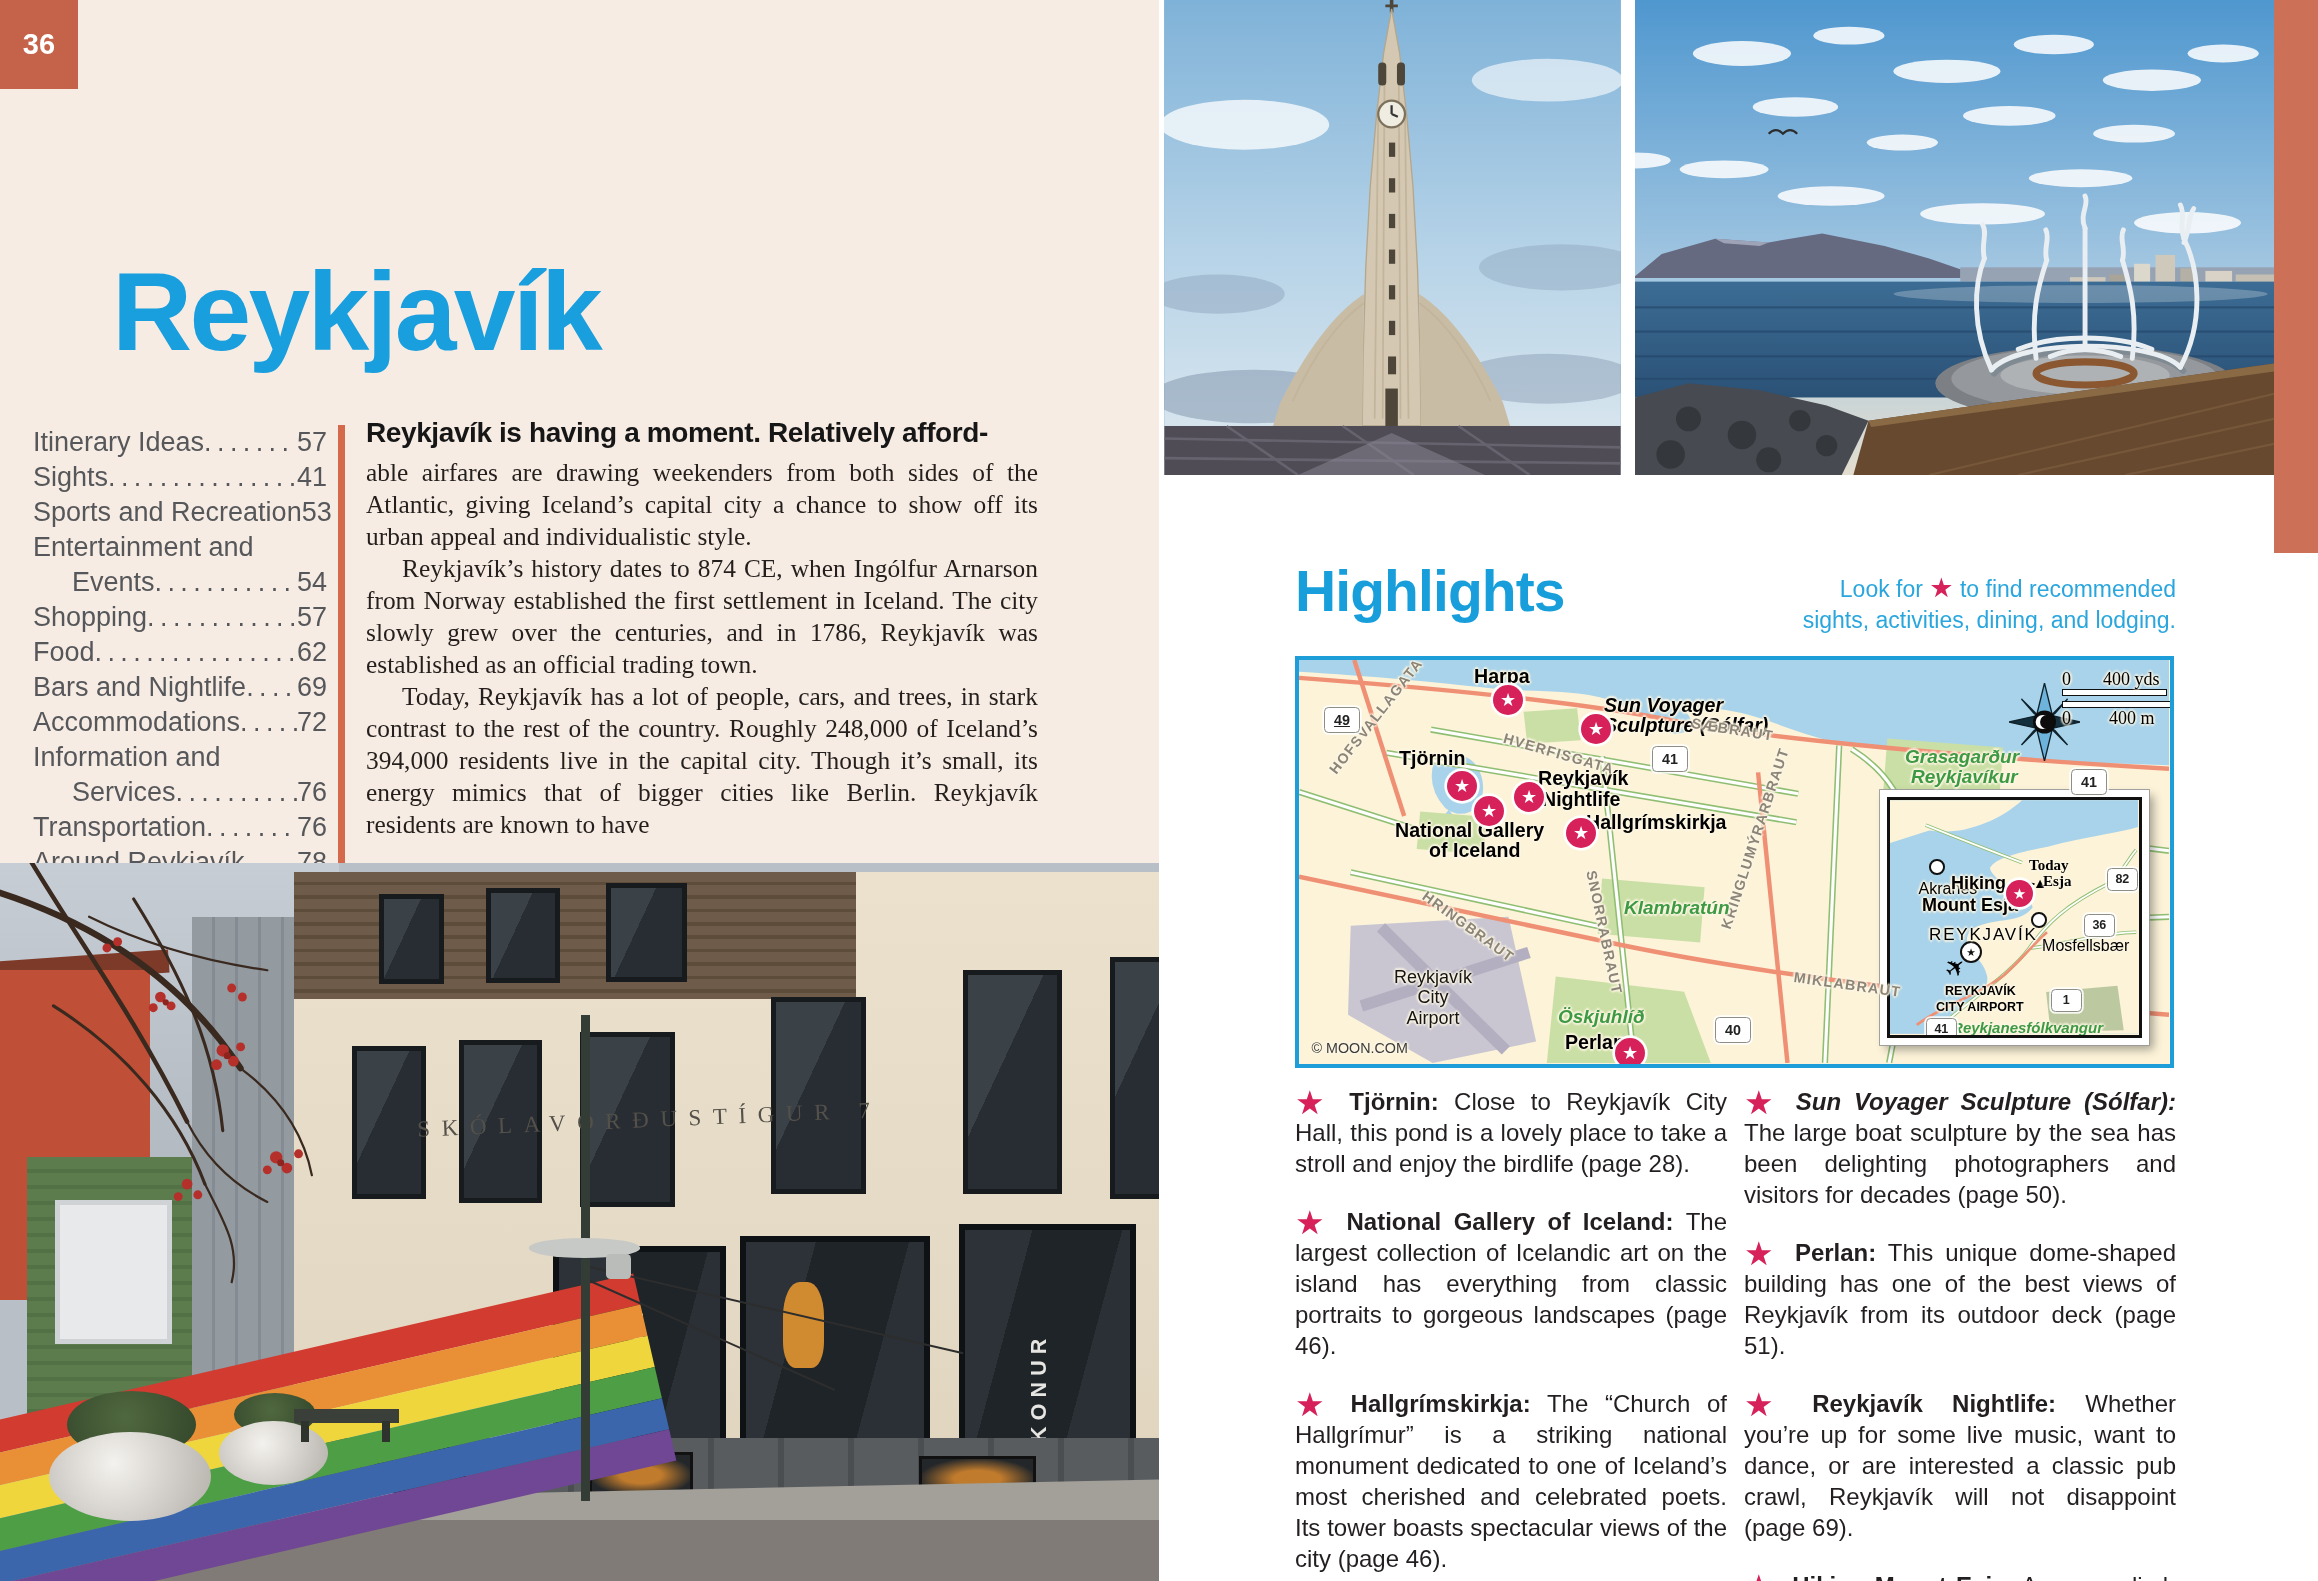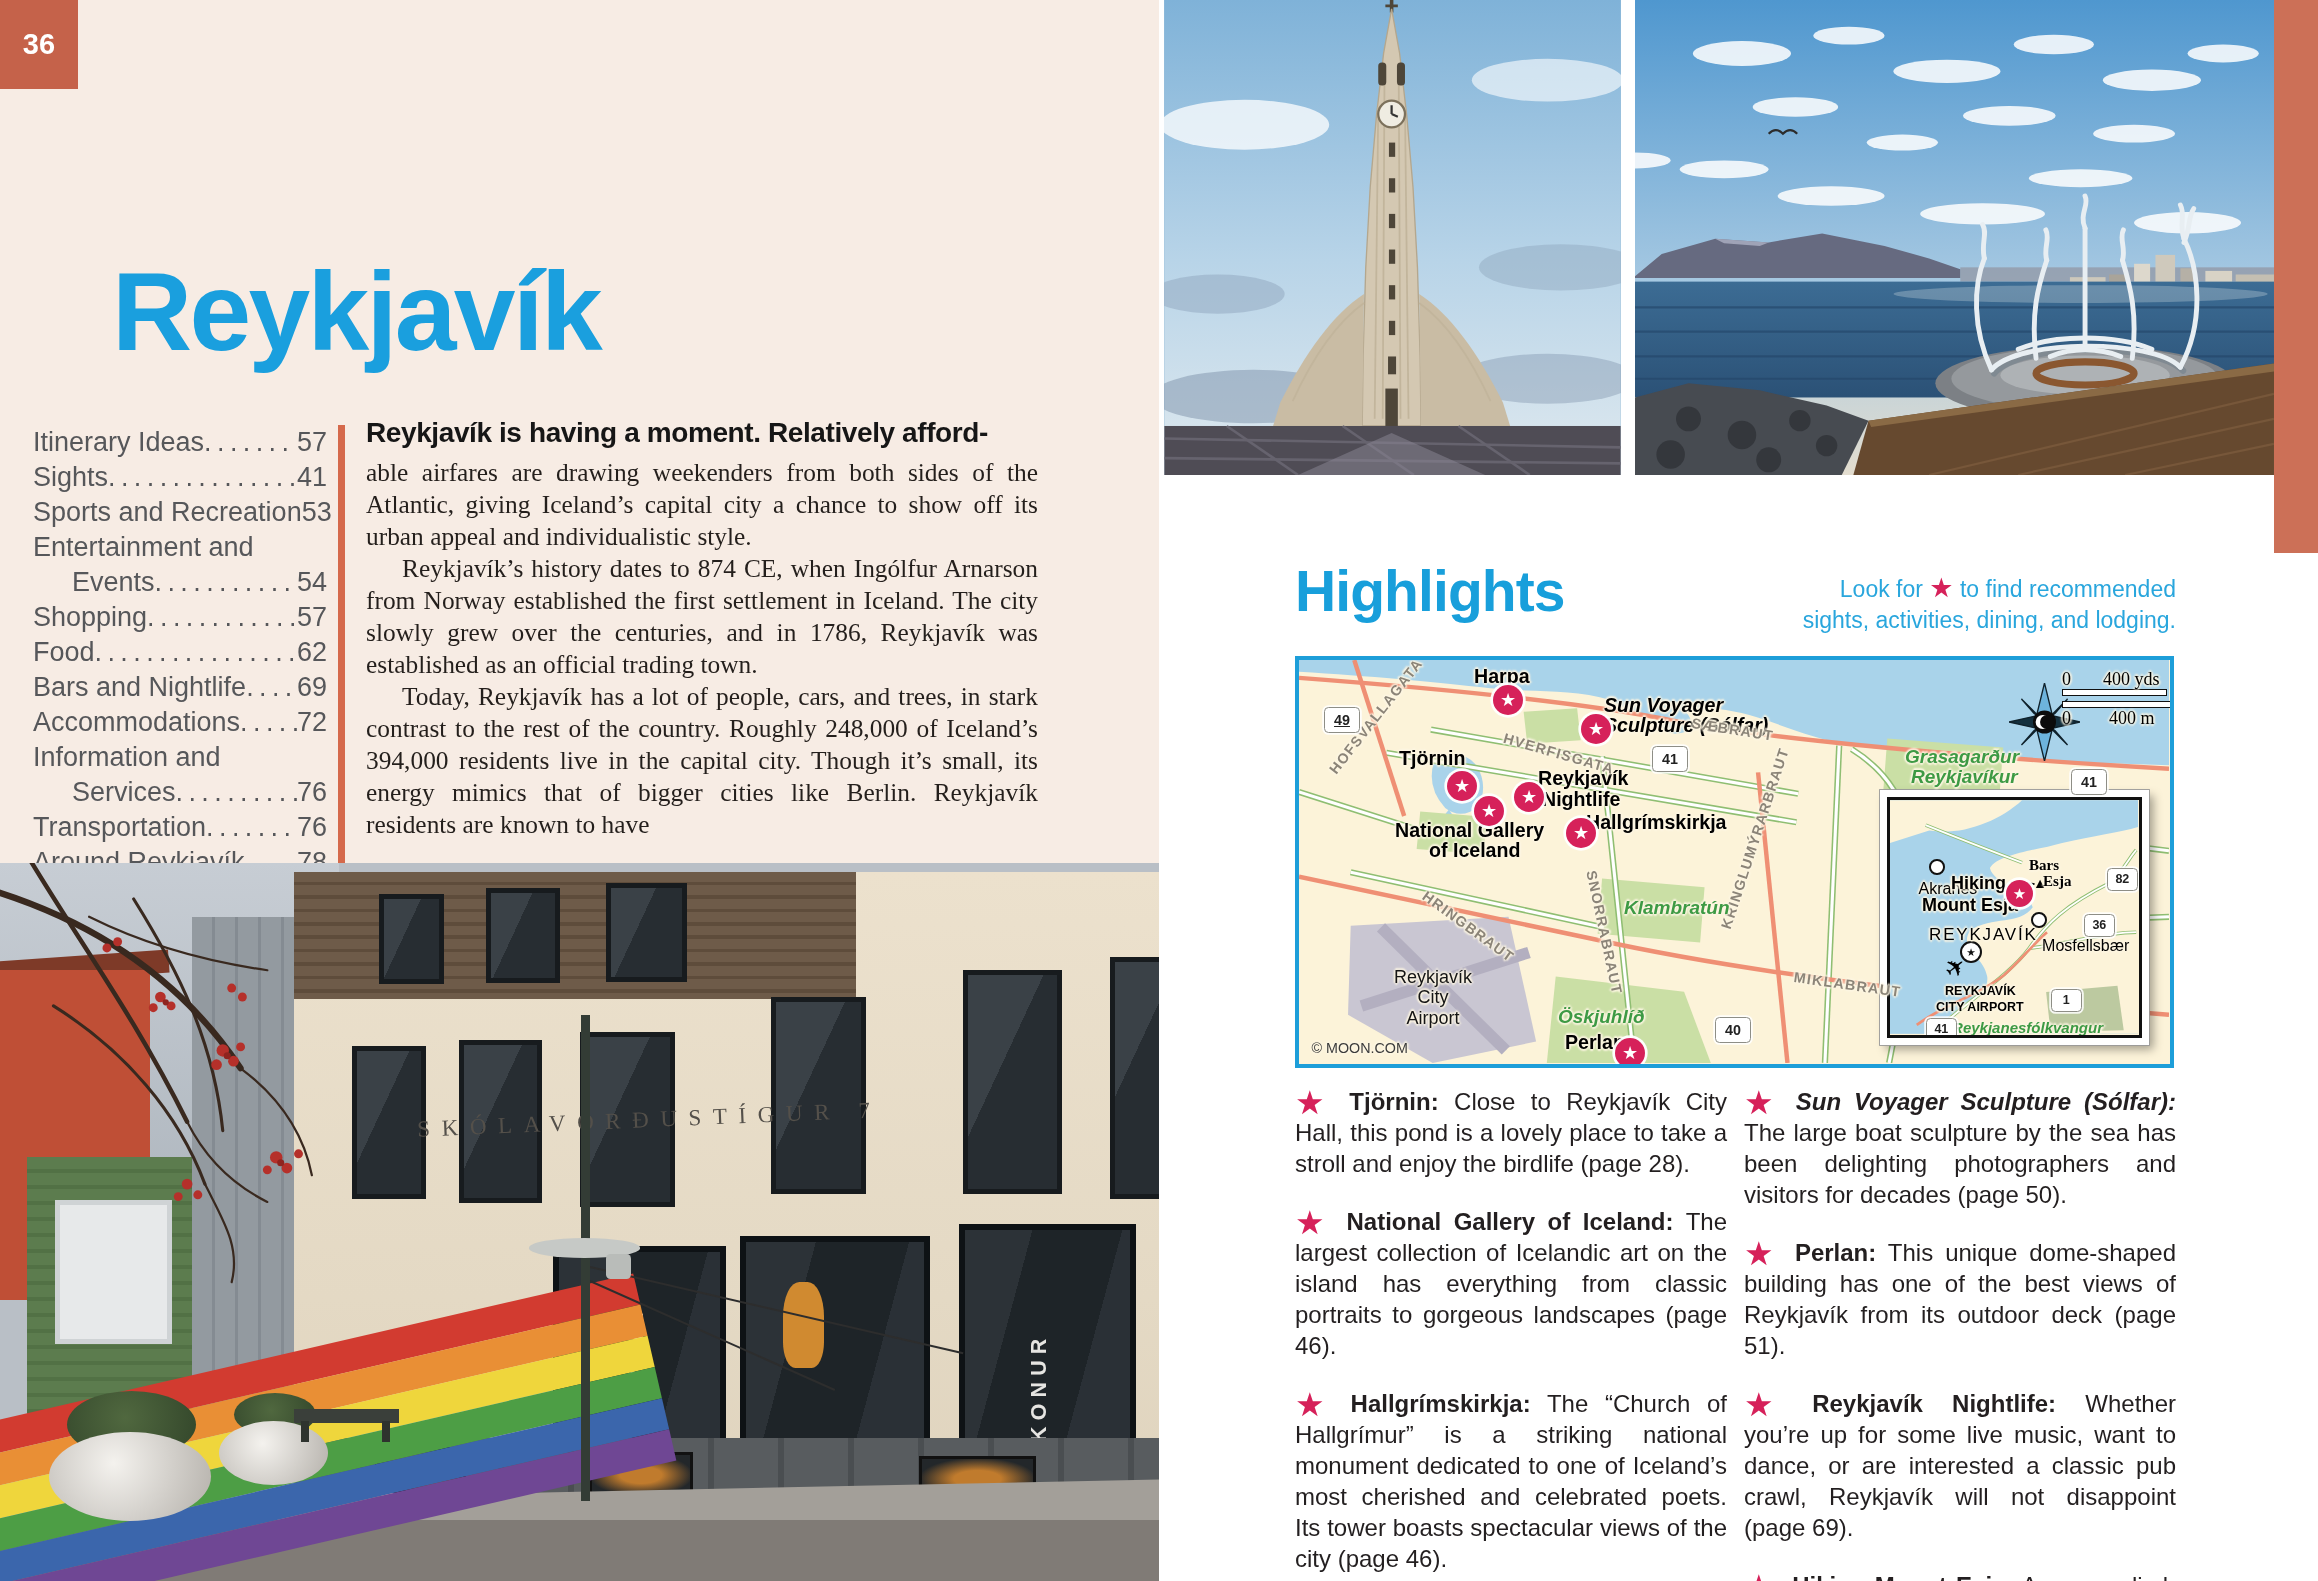--- a/index.html
+++ b/index.html
@@ -547,21 +547,21 @@
           </g>
           <path d="M30,252 C62,228 98,220 128,196 C146,180 160,162 176,148" fill="none" stroke="#ef8f74" stroke-width="3"></path>
           <line x1="136" y1="92" x2="162" y2="94" stroke="#111" stroke-width="2"></line>
         </svg>
         <span class="circle-marker" style="left:39px;top:59px;"></span>
         <span class="circle-marker" style="left:141px;top:112px;"></span>
         <span class="abs" id="esja-tri" style="left:143px;top:75px;">▲</span>
         <span class="abs" id="city-sym" style="left:70px;top:141px;">★</span>
         <span class="abs" id="plane" style="left:55px;top:153px;">✈</span>
       <span class="mlabel in-n" style="left: 28.5px; top: 80px;">Akranes</span>
-          <span class="mlabel in-serif" style="left: 139px; top: 57px;">Bars</span>
+          <span class="mlabel in-serif" style="left: 139px; top: 57px;">Today</span>
           <span class="mlabel in-serif" style="left: 153px; top: 73px;">Esja</span>
           <span class="mlabel in-b" style="left: 61px; top: 73px;">Hiking</span>
           <span class="mlabel in-b" style="left: 32px; top: 95px;">Mount Esja</span>
           <span class="mlabel in-caps" style="left: 39px; top: 125px;">REYKJAVÍK</span>
           <span class="mlabel in-n" style="left: 152px; top: 137px;">Mosfellsbær</span>
           <span class="mlabel in-t" style="left: 55px; top: 184px;">REYKJAVÍK</span>
           <span class="mlabel in-t" style="left: 46px; top: 200px;">CITY AIRPORT</span>
           <span class="mlabel in-park" style="left: 62px; top: 219px; text-align: center;">Reykjanesfólkvangur</span>
           <span class="shield in-shield" style="left: 217px; top: 68px;">82</span>
           <span class="shield in-shield" style="left: 194px; top: 114px;">36</span>

